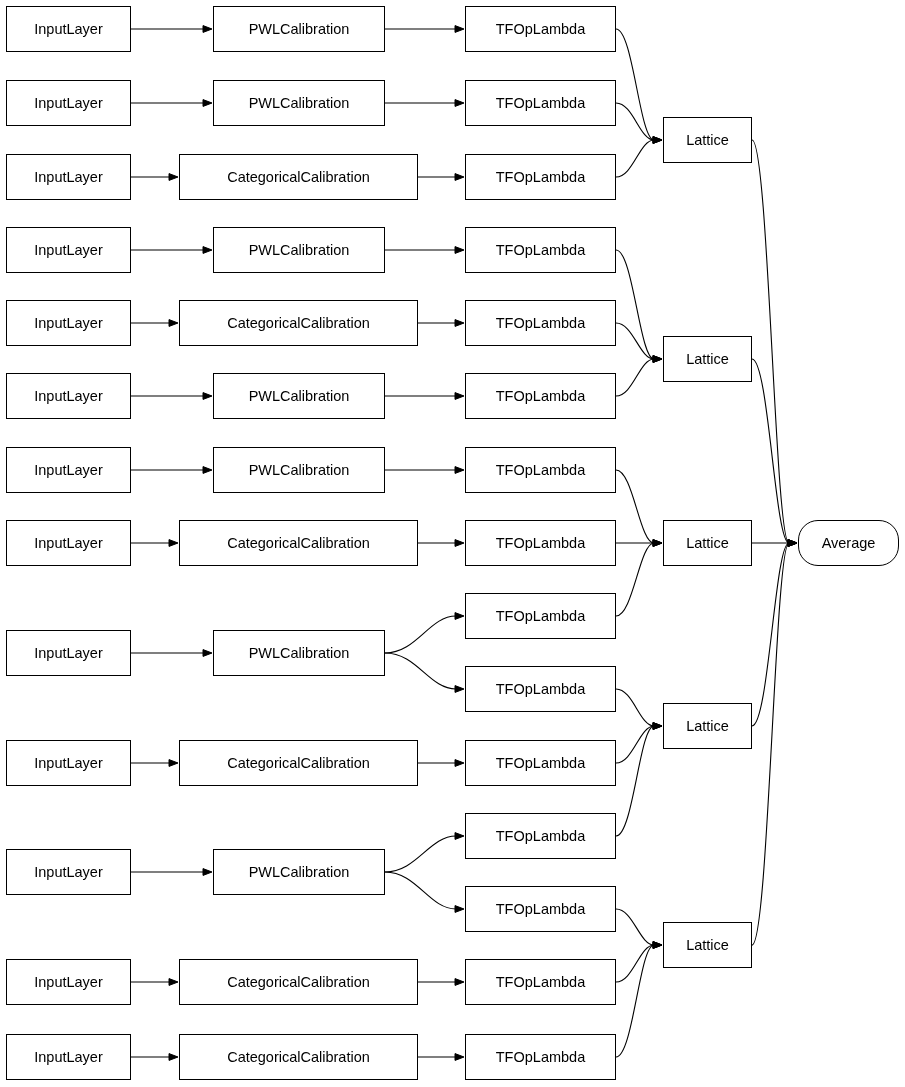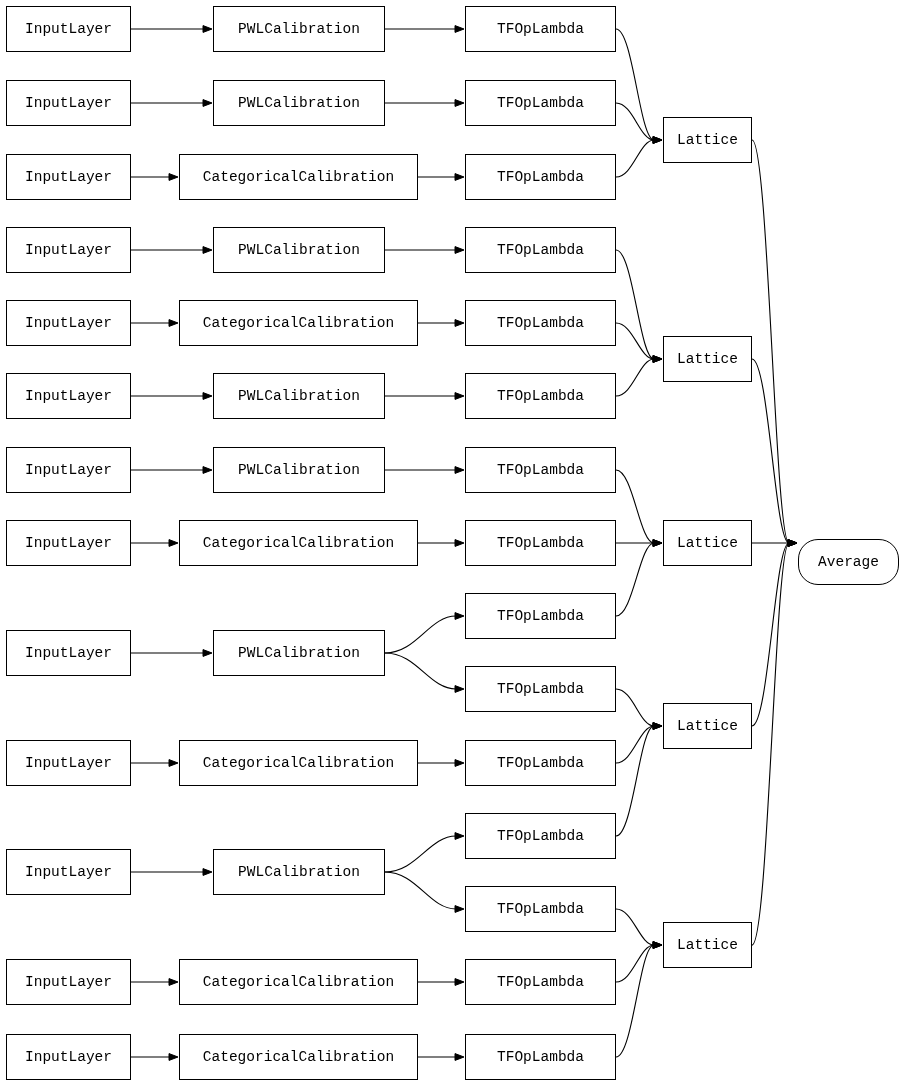--- a/index.html
+++ b/index.html
@@ -5,21 +5,21 @@
   html, body {
     margin: 0;
     padding: 0;
     background: #ffffff;
   }
   #canvas {
     position: relative;
     width: 905px;
     height: 1087px;
     background: #ffffff;
-    font-family: Liberation Mono, monospace;
+    font-family: Liberation Sans, sans-serif;
     overflow: hidden;
   }
   .node {
     position: absolute;
     box-sizing: border-box;
     border: 1px solid #000000;
     background: #ffffff;
     display: flex;
     align-items: center;
     justify-content: center;
@@ -280,17 +280,17 @@
       </div>
       <div class="node" style="left: 663px; top: 520px; width: 89px; height: 46px;">
         <span>Lattice</span>
       </div>
       <div class="node" style="left: 663px; top: 703px; width: 89px; height: 46px;">
         <span>Lattice</span>
       </div>
       <div class="node" style="left: 663px; top: 922px; width: 89px; height: 46px;">
         <span>Lattice</span>
       </div>
-      <div class="node" style="left: 798px; top: 539px; width: 101px; height: 46px; border-radius: 20px;">
+      <div class="node" style="left: 798px; top: 520px; width: 101px; height: 46px; border-radius: 20px;">
         <span>Average</span>
       </div>
     </div>
 </div>
 
 </body></html>

